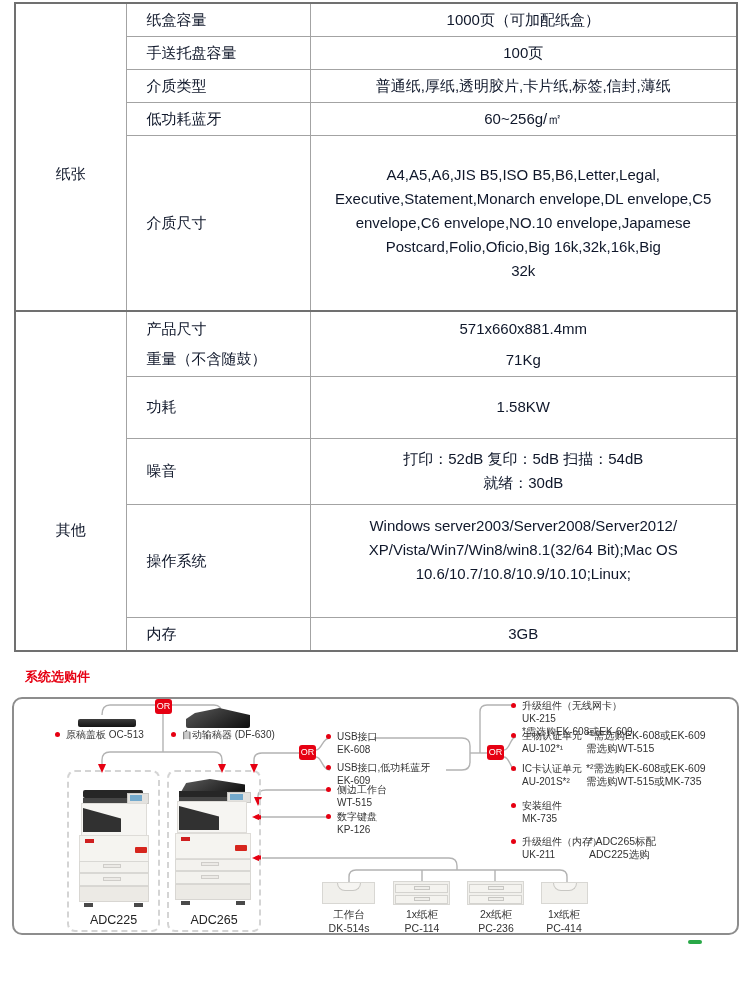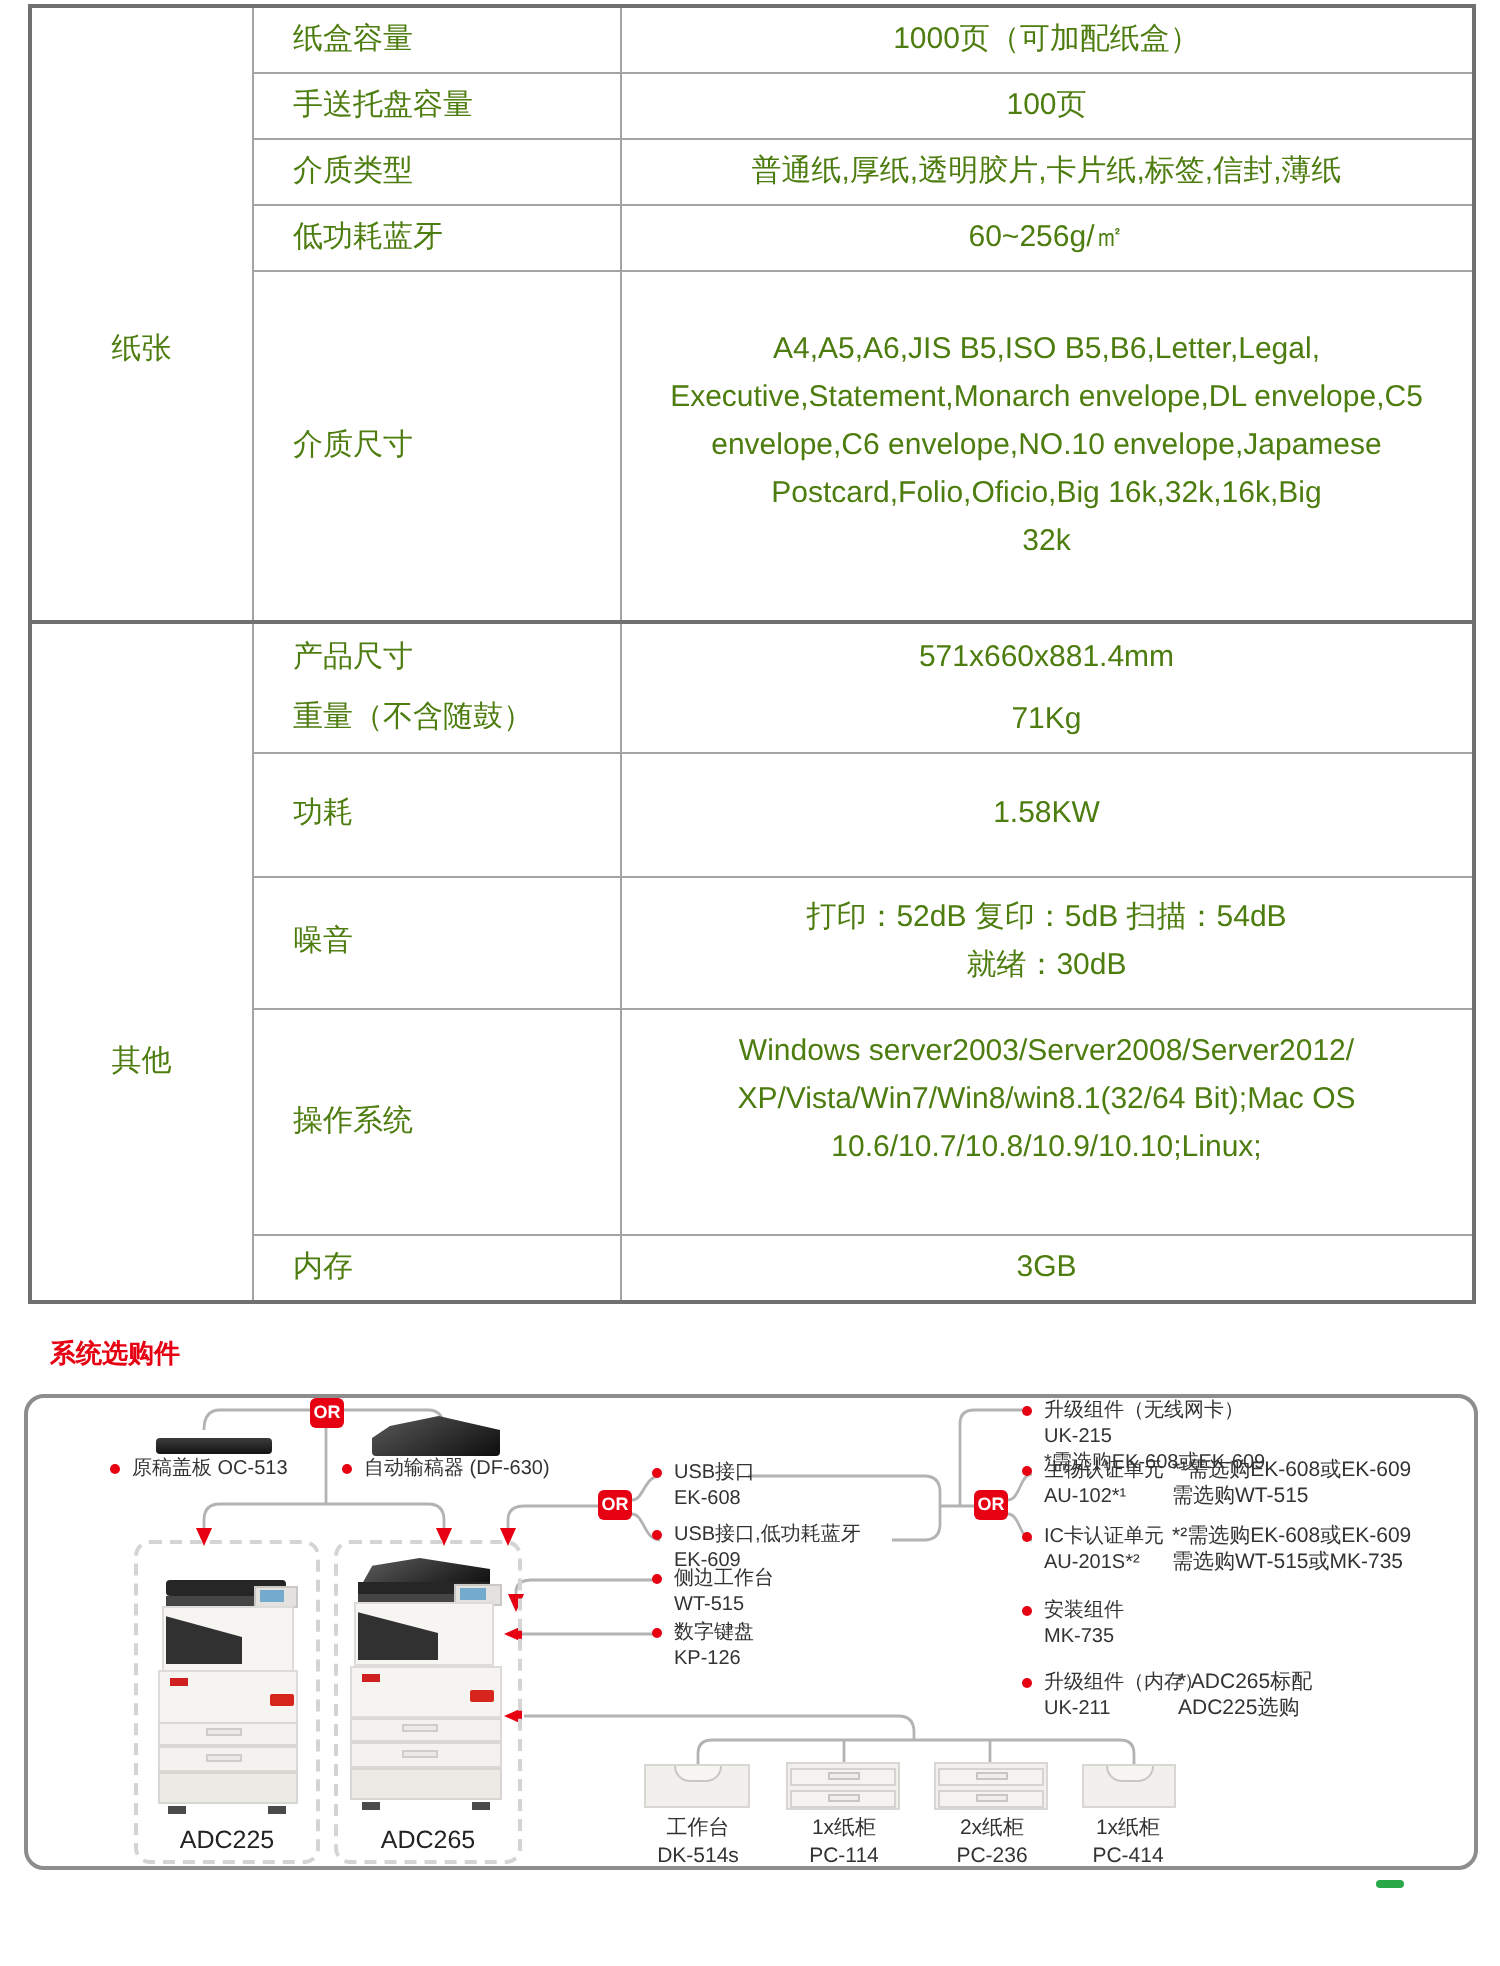--- a/index.html
+++ b/index.html
@@ -2,40 +2,40 @@
 <html><head>
 <meta charset="utf-8">
 <style>
   html,body { margin:0; padding:0; background:#fff; }
   .page { position:relative; width:750px; height:983px; background:#fff; overflow:hidden;
           font-family:"Liberation Sans","DejaVu Sans",sans-serif; color:#2f2f2f; }
 
   
   .spec { position:absolute; left:14px; top:2px; width:722px; border-collapse:collapse;
           table-layout:fixed; border:2px solid #707070; }
-  .spec td { border:1px solid #a3a3a3; font-size:15px; color:#4d7c0f; vertical-align:middle;
+  .spec td { border:1px solid #a3a3a3; font-size:15px; color:#0f172a; vertical-align:middle;
              box-sizing:border-box; overflow:hidden; }
   .spec td.cat { text-align:center; }
   .spec td.lbl { text-align:left; padding-left:20px; white-space:pre-line; line-height:30px; }
   .spec td.val { text-align:center; white-space:pre-line; line-height:24px; }
   .sec-top td { border-top:2px solid #707070; }
   .r-size .val { line-height:35px; font-size:15px; }
   .r-os .val { vertical-align:top; padding-top:9px; line-height:26px; }
   .r-dim .val { line-height:31px; }
   .cat-pad1 { padding-top:36px; }
   .cat-pad2 { padding-top:100px; }
 
   
   .d-title { position:absolute; left:25px; top:668px; font-size:13px; font-weight:bold; color:#e60012; }
   .d-box { position:absolute; left:12px; top:697px; width:727px; height:238px;
            border:2px solid #8d8d8d; border-radius:10px; box-sizing:border-box; }
   svg.connectors { position:absolute; left:0; top:660px; }
 
   .or { position:absolute; width:17px; height:15px; background:#e60012; color:#fff; font-size:9px;
-        font-weight:bold; text-align:center; line-height:15px; border-radius:3px; z-index:3; }
+        font-weight:normal; text-align:center; line-height:15px; border-radius:3px; z-index:3; }
 
   .opt { position:absolute; font-size:10px; line-height:13px; color:#333; z-index:2; }
   .opt .nm { position:relative; padding-left:11px; }
   .bullet { position:absolute; left:0; top:4px; width:5px; height:5px; border-radius:50%; background:#e60012; }
   .opt .md { padding-left:11px; }
   .opt .nt { padding-left:11px; white-space:pre-line; }
   .note { position:absolute; font-size:10.5px; line-height:13px; color:#333; white-space:pre-line; z-index:2; }
 
   .dashbox { position:absolute; border:2px dashed #d4d4d4; border-radius:8px; box-sizing:border-box; }
   .pmodel { position:absolute; text-align:center; font-size:12.5px; color:#222; }

